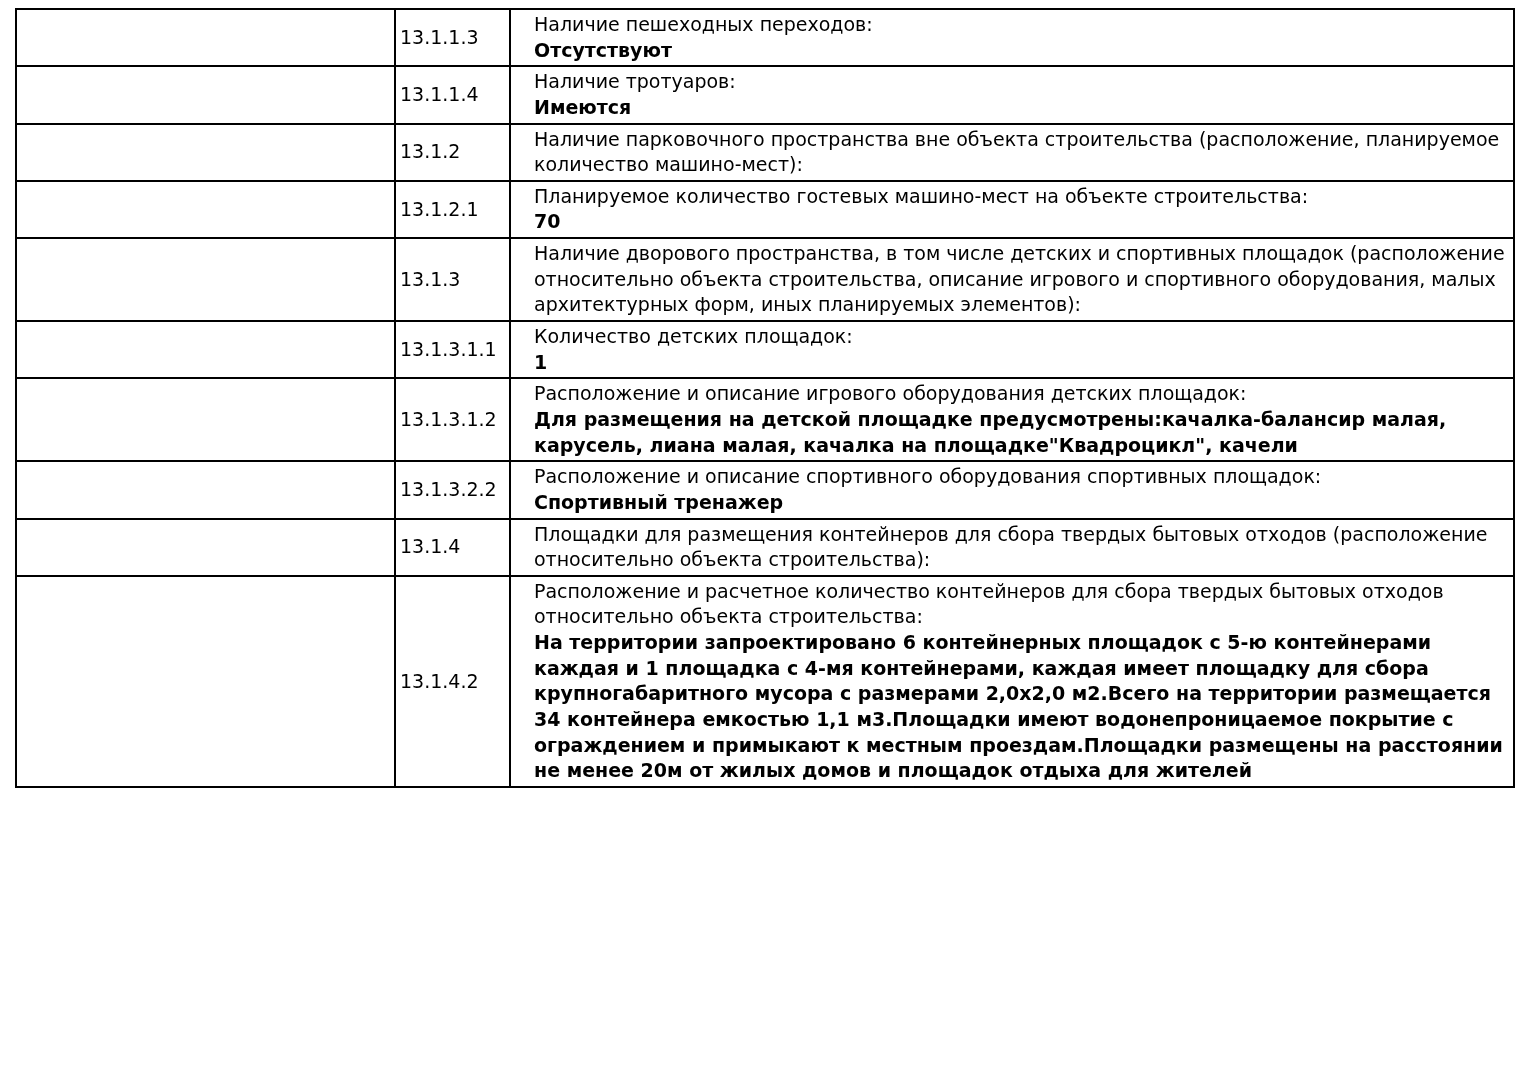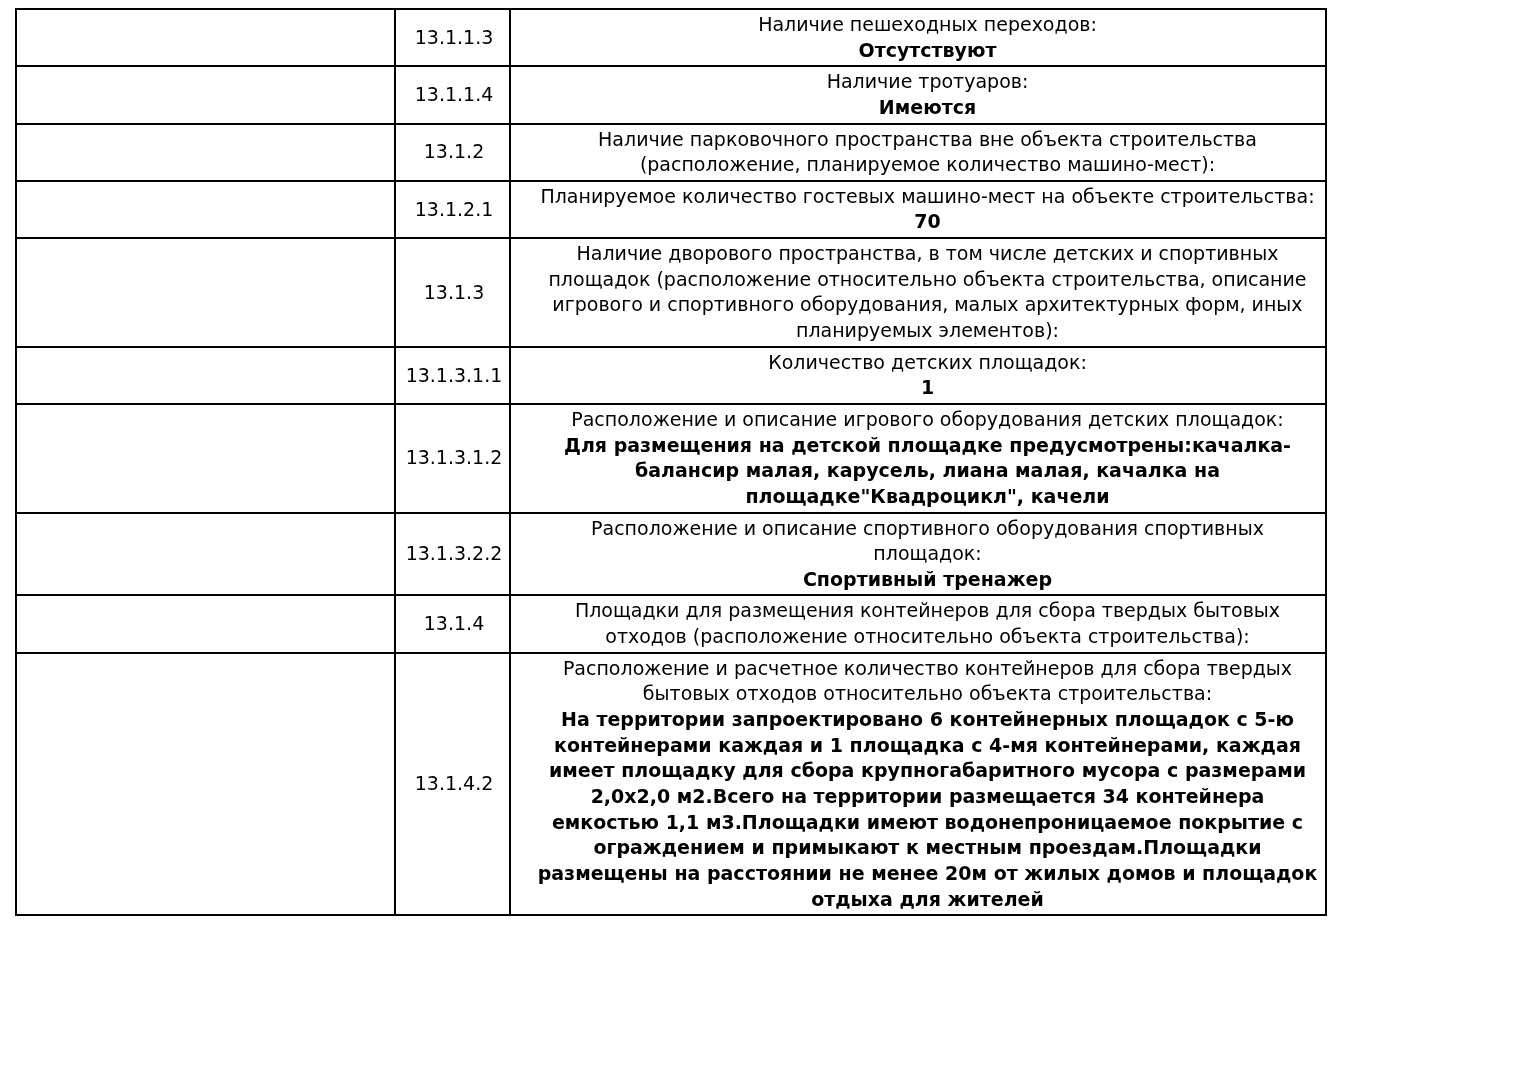--- a/index.html
+++ b/index.html
@@ -13,22 +13,21 @@
     width: 1529px;
     height: 1080px;
     box-sizing: border-box;
     padding: 8px 14px 14px 15px;
     overflow: hidden;
     background: #ffffff;
   }
   table.decl-table {
     border-collapse: collapse;
     table-layout: fixed;
-    width: 1312px;
-    text-align: center;
+    width: 1500px;
   }
   table.decl-table td {
     border: 2px solid #000000;
     font-size: 19px;
     line-height: 1.35;
     word-wrap: break-word;
   }
   td.col-empty {
     width: 375px;
   }

